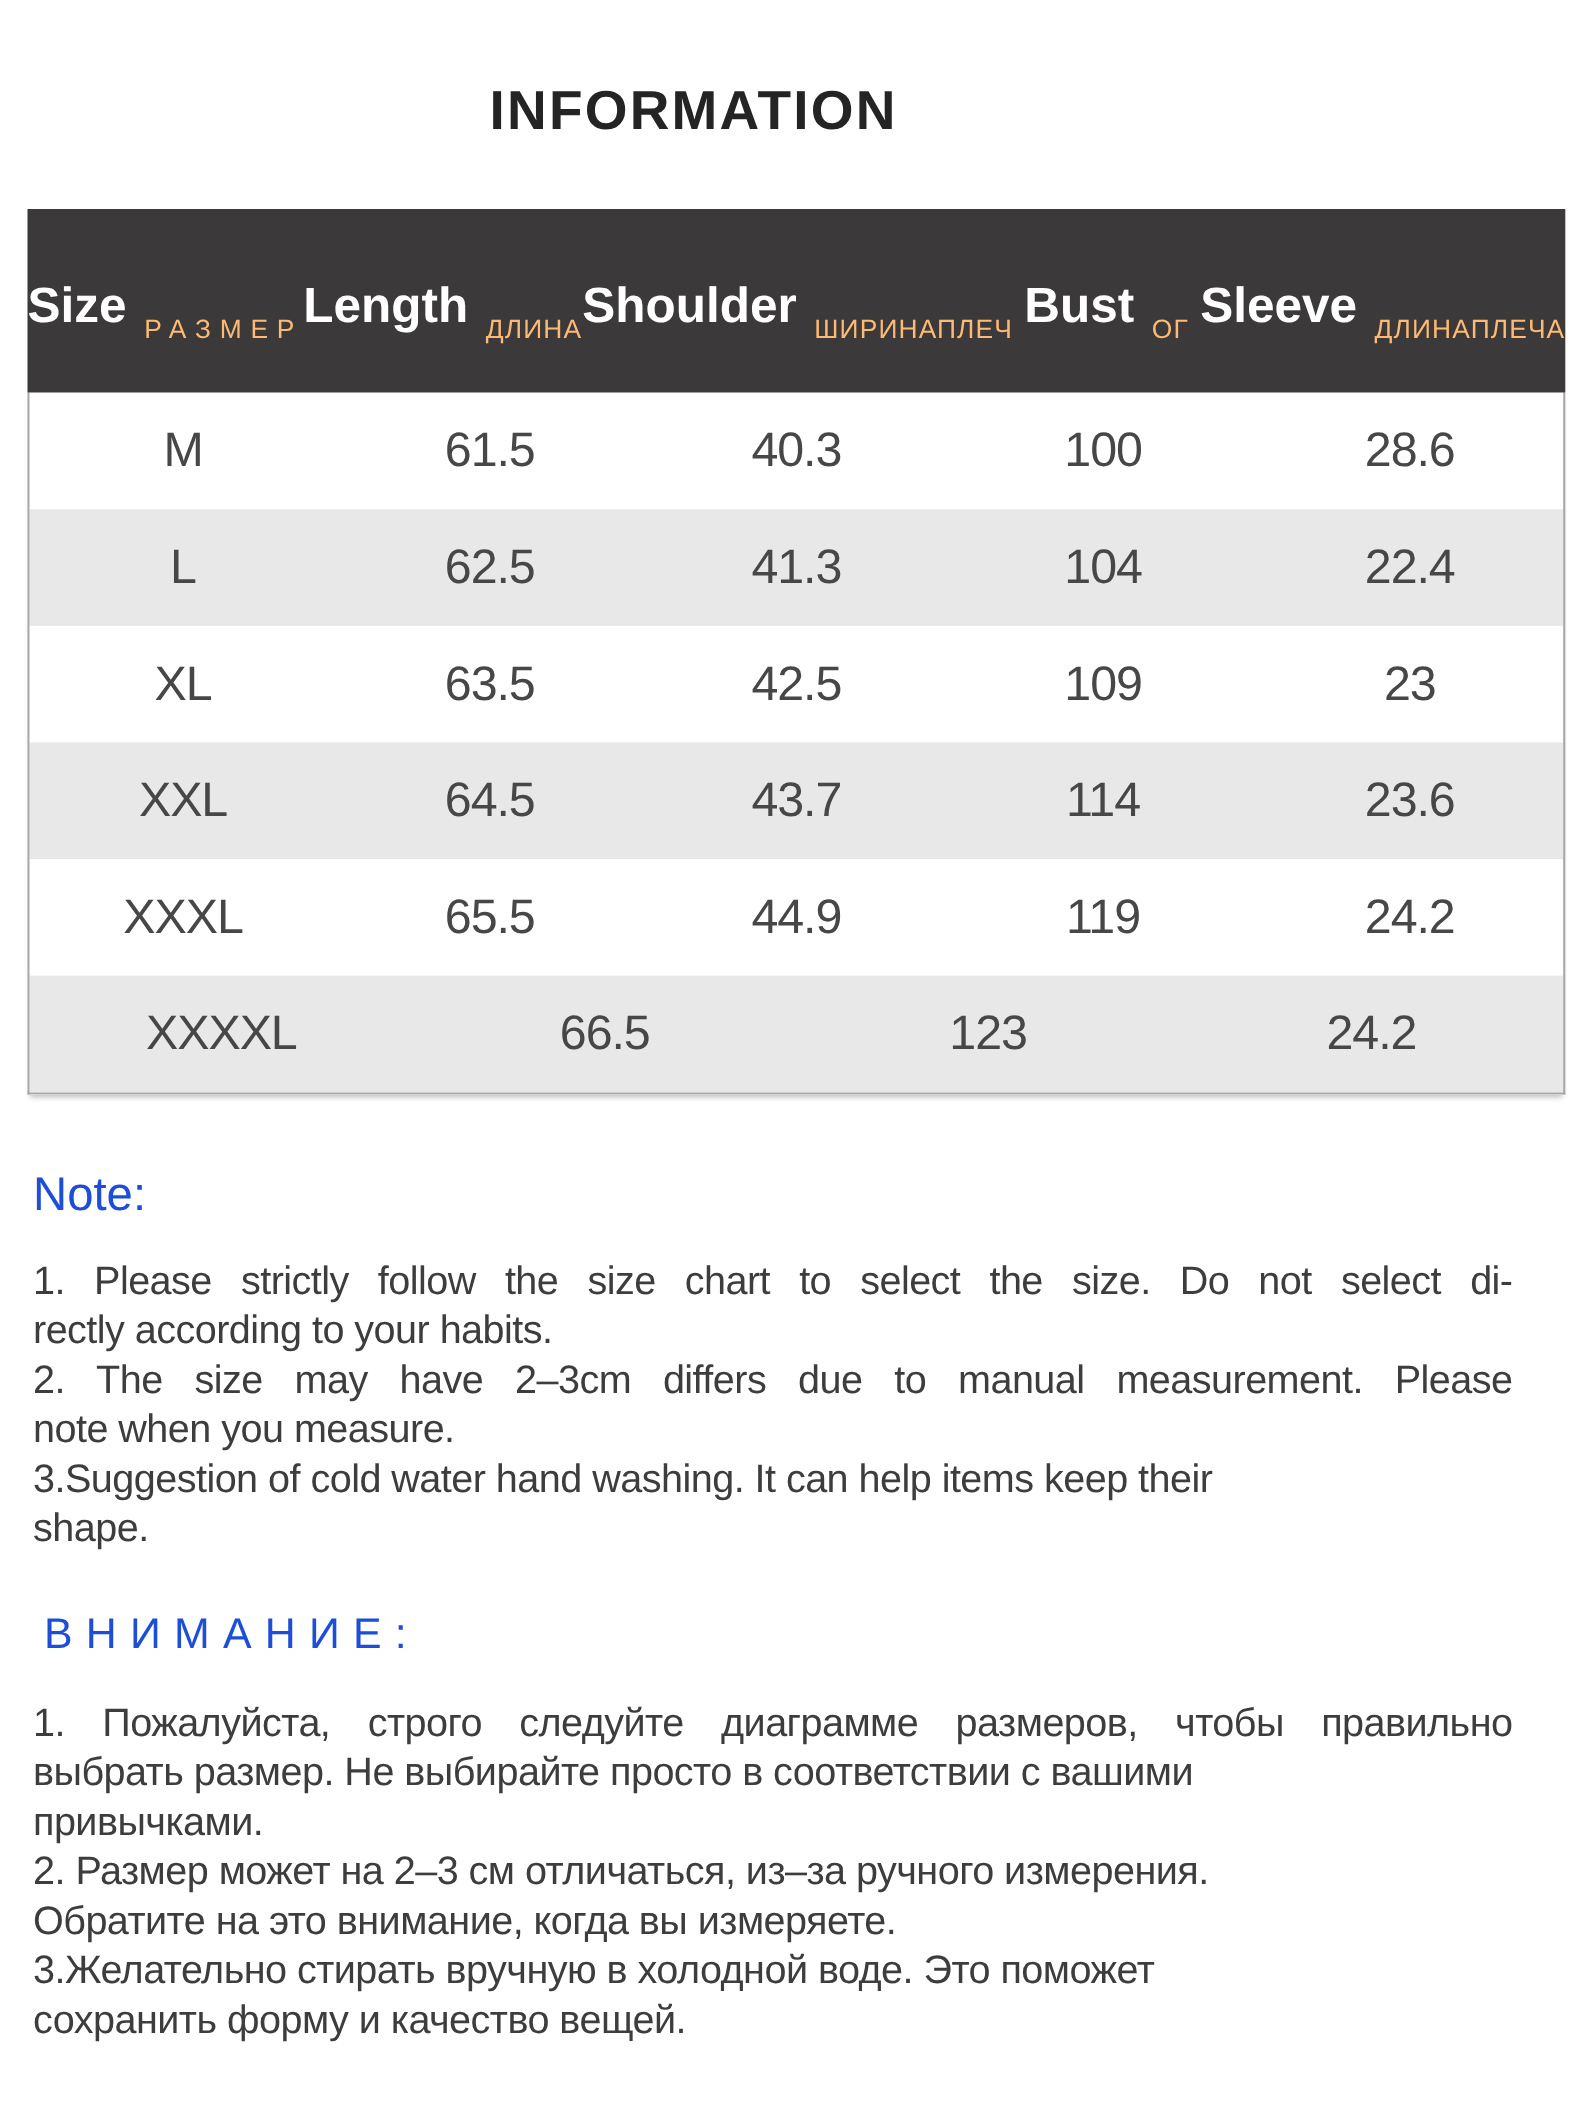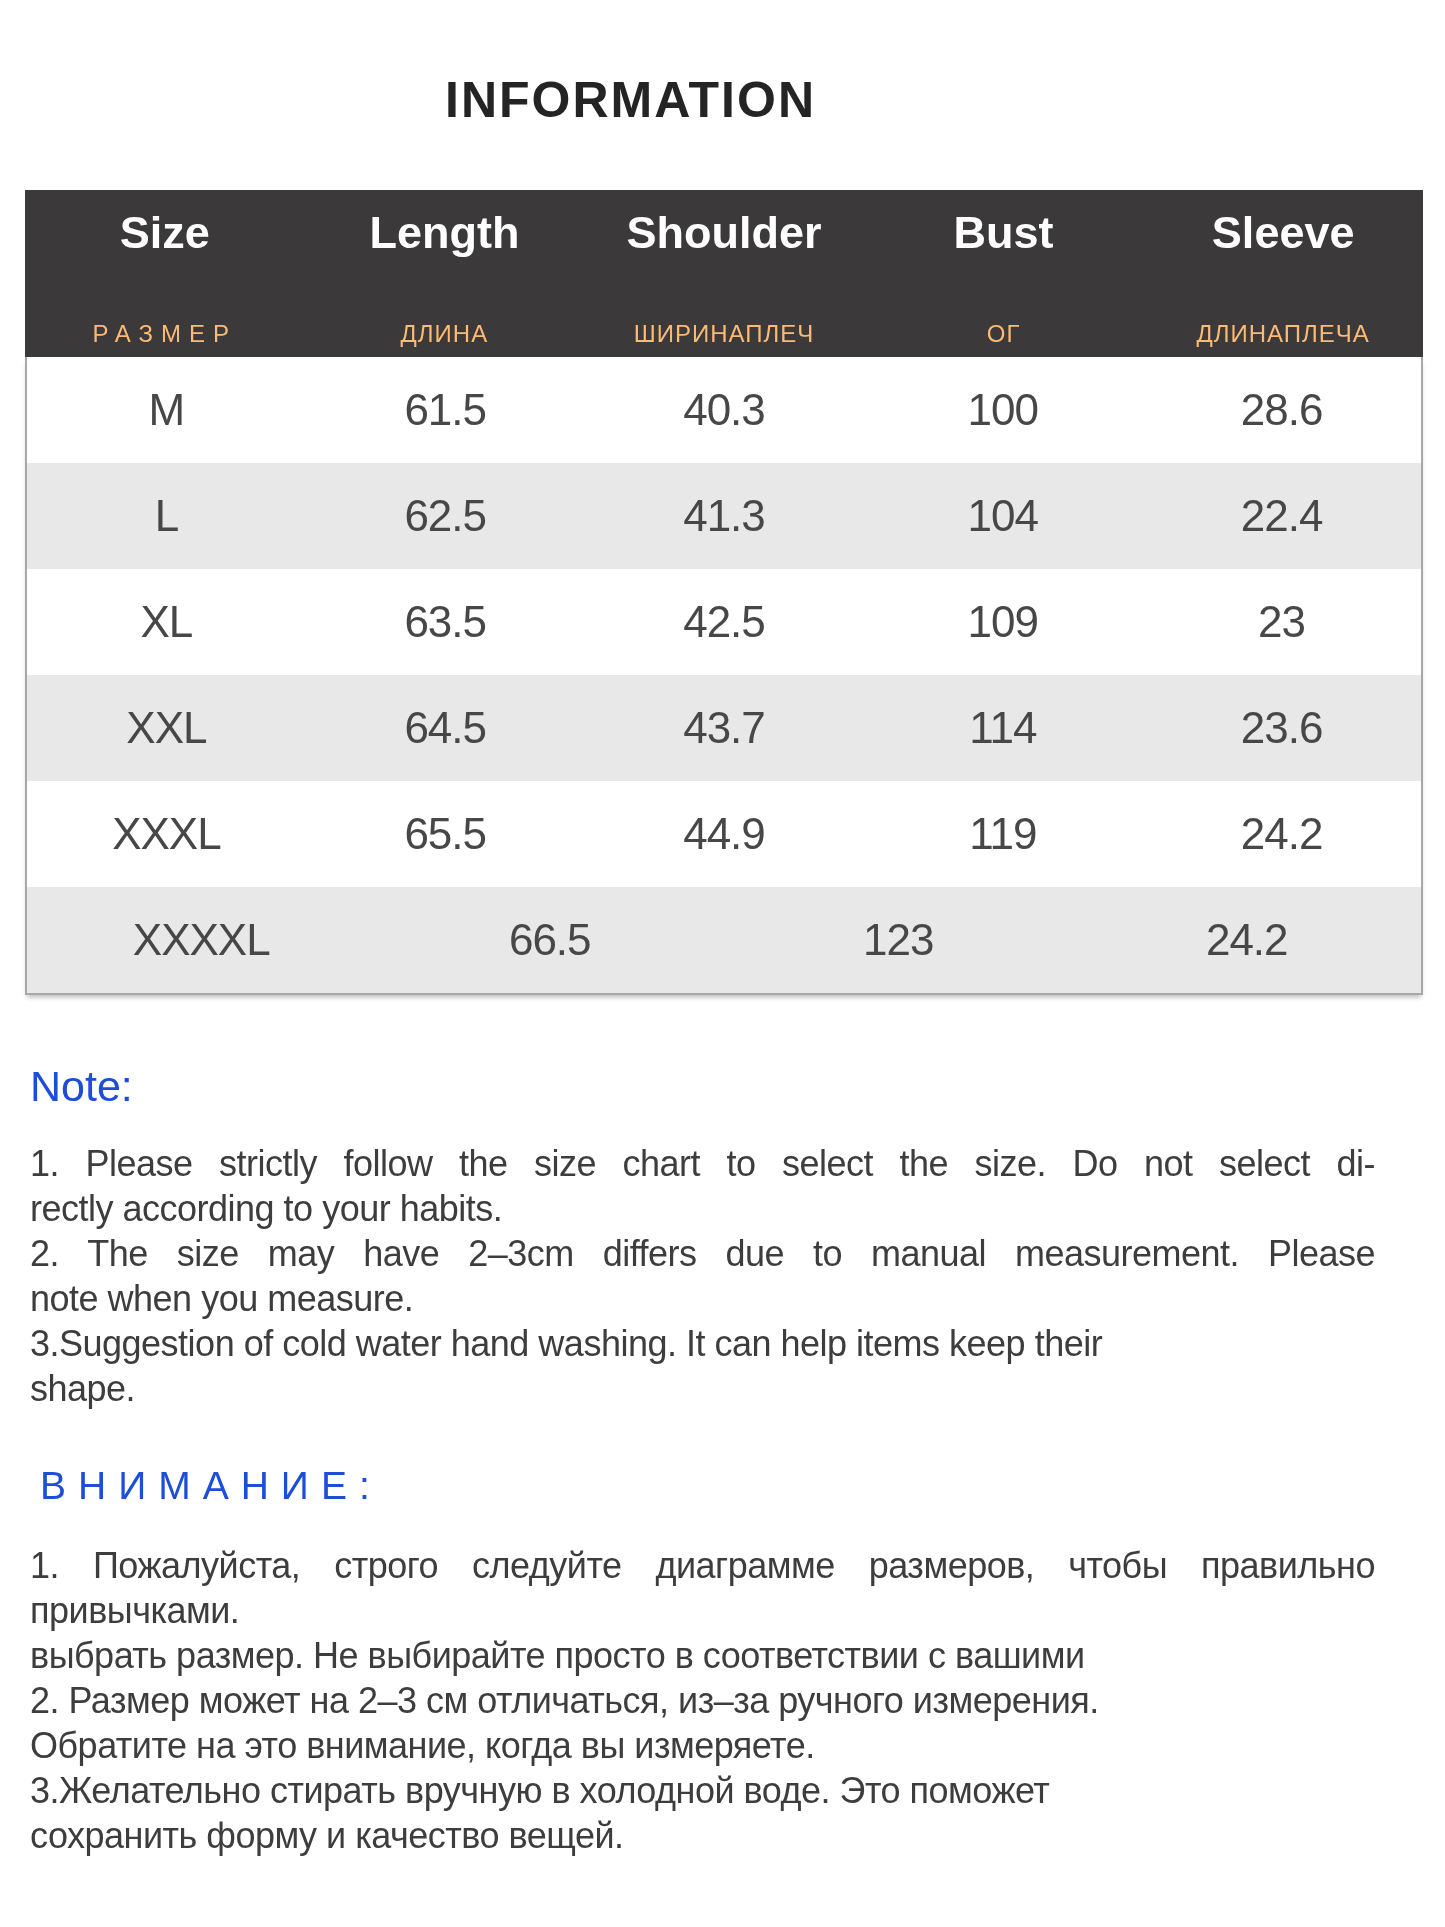--- a/index.html
+++ b/index.html
@@ -34,21 +34,21 @@
     width: 1398px;
   }
   .thead {
     display: flex;
     height: 167px;
     background: #3b3939;
   }
   .th {
     flex: 1;
     display: flex;
-    flex-direction: column;
+    flex-direction: row;
     align-items: center;
     justify-content: center;
     gap: 16px;
     padding-top: 8px;
   }
   .th .en {
     font-size: 45px;
     font-weight: bold;
     color: #ffffff;
     letter-spacing: 0px;
@@ -196,22 +196,22 @@
         <div class="line">note when you measure.</div>
         <div class="line">3.Suggestion of cold water hand washing. It can help items keep their</div>
         <div class="line">shape.</div>
       </div>
   </section>
 
   <section class="note-section">
     <h2 class="note-heading ru">ВНИМАНИЕ:</h2>
     <div class="note-lines ru" id="note-ru-lines">
         <div class="line j">1. Пожалуйста, строго следуйте диаграмме размеров, чтобы правильно</div>
+        <div class="line">выбрать размер. Не выбирайте просто в соответствии с вашими</div>
         <div class="line">привычками.</div>
-        <div class="line">выбрать размер. Не выбирайте просто в соответствии с вашими</div>
         <div class="line">2. Размер может на 2–3 см отличаться, из–за ручного измерения.</div>
         <div class="line">Обратите на это внимание, когда вы измеряете.</div>
         <div class="line">3.Желательно стирать вручную в холодной воде. Это поможет</div>
         <div class="line">сохранить форму и качество вещей.</div>
       </div>
   </section>
 
 </div>
 
 </body></html>

